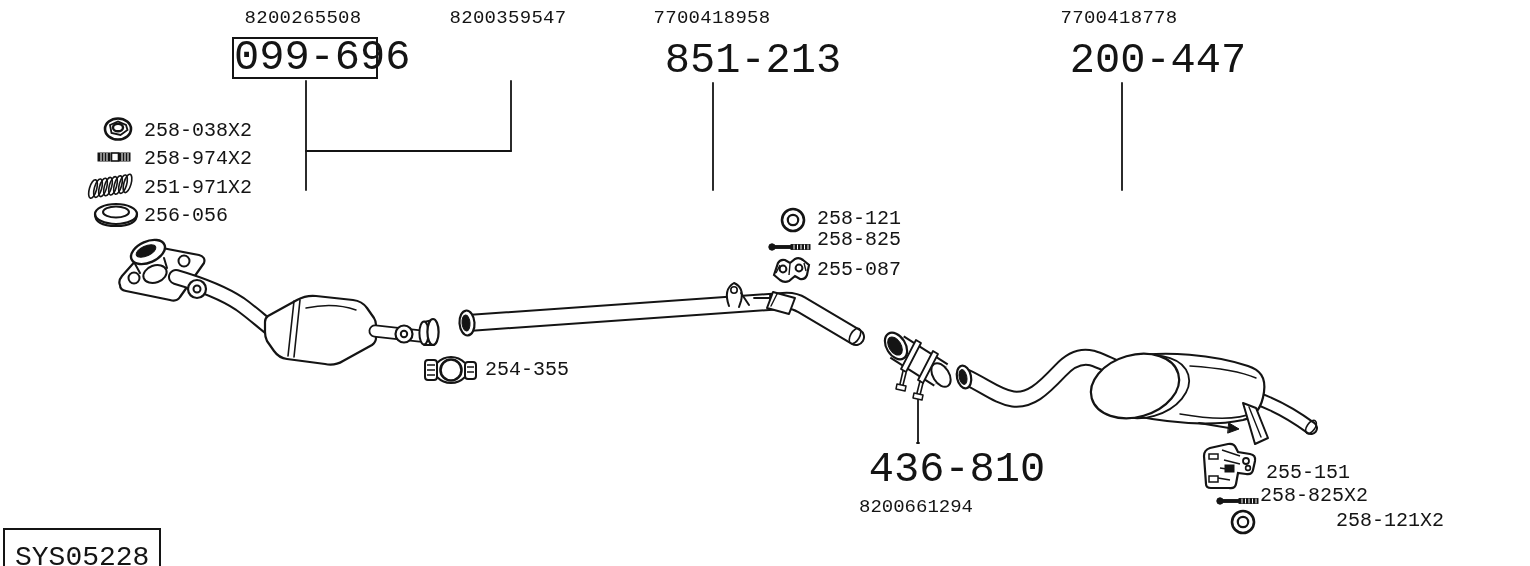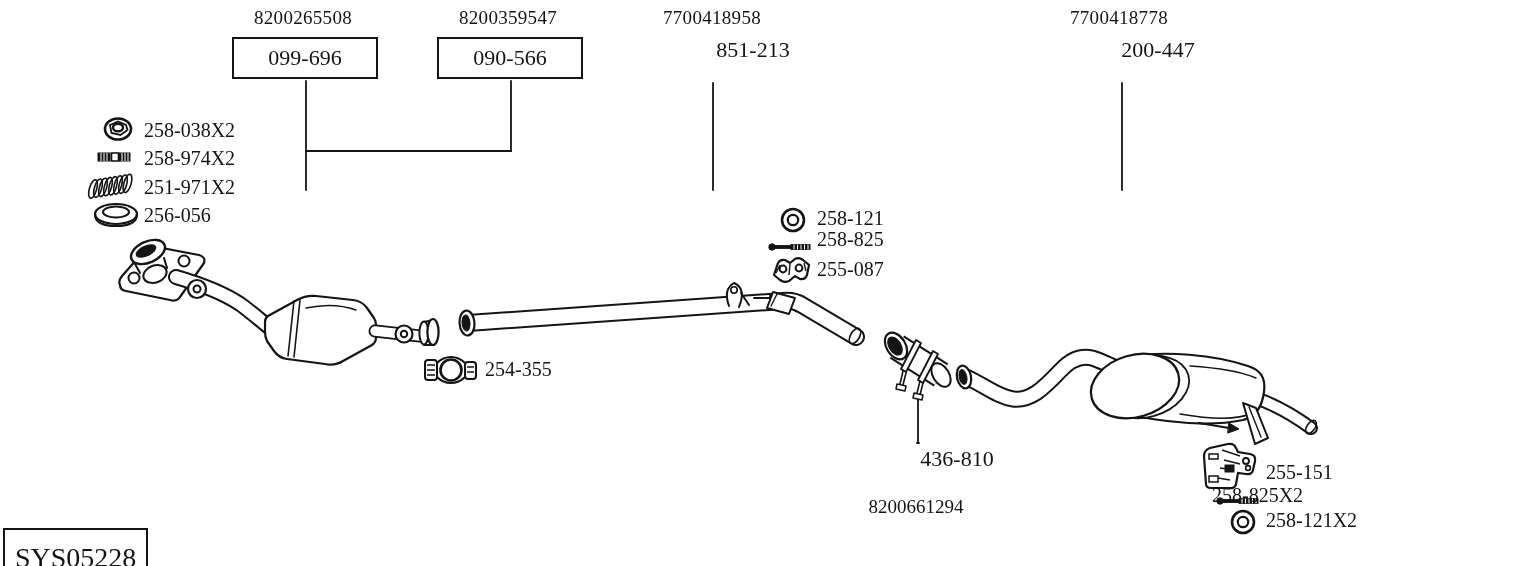--- a/index.html
+++ b/index.html
@@ -1,22 +1,22 @@
 <!DOCTYPE html>
 <html><head>
 <meta charset="utf-8">
 <style>
   html,body{margin:0;padding:0;background:#fff;}
   .stage{
     position:relative;width:1530px;height:566px;background:#ffffff;
-    font-family:Liberation Serif, serif;color:#141414;overflow:hidden;
+    font-family:Liberation Mono, monospace;color:#141414;overflow:hidden;
   }
   .art{position:absolute;left:0;top:0;}
   .oe{position:absolute;top:7px;font-size:19px;letter-spacing:.3px;white-space:nowrap;transform:translateX(-50%);}
-  .pn{position:absolute;font-size:22px;white-space:nowrap;}
+  .pn{position:absolute;font-size:42px;white-space:nowrap;}
   .pn.boxed{border:2px solid #141414;text-align:center;line-height:38px;height:38px;}
   .pn.plain{transform:translateX(-50%);margin-left:40px;}
   .row-label{position:absolute;font-size:20px;white-space:nowrap;}
   .icon{position:absolute;line-height:0;}
   .conn-oe{position:absolute;font-size:19px;white-space:nowrap;transform:translateX(-50%);}
   .sys{position:absolute;left:3px;top:528px;border:2px solid #141414;font-size:28px;line-height:31px;padding:12px 10px;white-space:nowrap;}
   svg{display:block;}
 </style>
 </head>
 <body>
@@ -126,21 +126,20 @@
           <path d="M1229 423 L1239 429 L1228 433 Z" fill="#141414" stroke-width="1"></path>
         </g>
       </g>
     </g>
   </svg>
 
   <div class="oe" style="left:303px">8200265508</div>
   <div class="pn boxed" style="left:232px;top:37px;width:142px">099-696</div>
 
   <div class="oe" style="left:508px">8200359547</div>
-  <div class="pn boxed" style="left:437px;top:37px;width:142px">090-566</div>
 
   <div class="oe" style="left:712px">7700418958</div>
   <div class="pn plain" style="left:713px;top:37px">851-213</div>
 
   <div class="oe" style="left:1119px">7700418778</div>
   <div class="pn plain" style="left:1118px;top:37px">200-447</div>
 
   <span class="icon" style="left:102px;top:116px">
     <svg width="32" height="26" viewBox="0 0 32 26" stroke="#141414" fill="none">
       <ellipse cx="16" cy="13" rx="13" ry="10.5" stroke-width="2.6"></ellipse>
@@ -240,25 +239,25 @@
   <div class="row-label" style="left:1266px;top:461px">255-151</div>
 
   <span class="icon" style="left:1216px;top:495px">
     <svg width="44" height="12" viewBox="0 0 44 12" stroke="#141414">
       <circle cx="4" cy="6" r="3.2" fill="#141414"></circle>
       <rect x="7" y="4.6" width="16" height="2.8" fill="#141414"></rect>
       <rect x="23" y="3.6" width="19" height="4.8" fill="#141414"></rect>
       <path d="M26 3.6 L26 8.4 M29.5 3.6 L29.5 8.4 M33 3.6 L33 8.4 M36.5 3.6 L36.5 8.4 M40 3.6 L40 8.4" stroke="#fff" stroke-width="1"></path>
     </svg>
   </span>
-  <div class="row-label" style="left:1212px;top:484px">258-825X2</div>
+  <div class="row-label" style="left:1260px;top:484px">258-825X2</div>
 
   <span class="icon" style="left:1230px;top:509px">
     <svg width="26" height="26" viewBox="0 0 26 26" stroke="#141414" fill="none">
       <circle cx="13" cy="13" r="11" stroke-width="2.6"></circle>
       <circle cx="13" cy="13" r="5.2" stroke-width="2.2"></circle>
     </svg>
   </span>
-  <div class="row-label" style="left:1266px;top:509px">258-121X2</div>
+  <div class="row-label" style="left:1336px;top:509px">258-121X2</div>
 
   <div class="sys">SYS05228</div>
 
 </div>
 
 </body></html>

